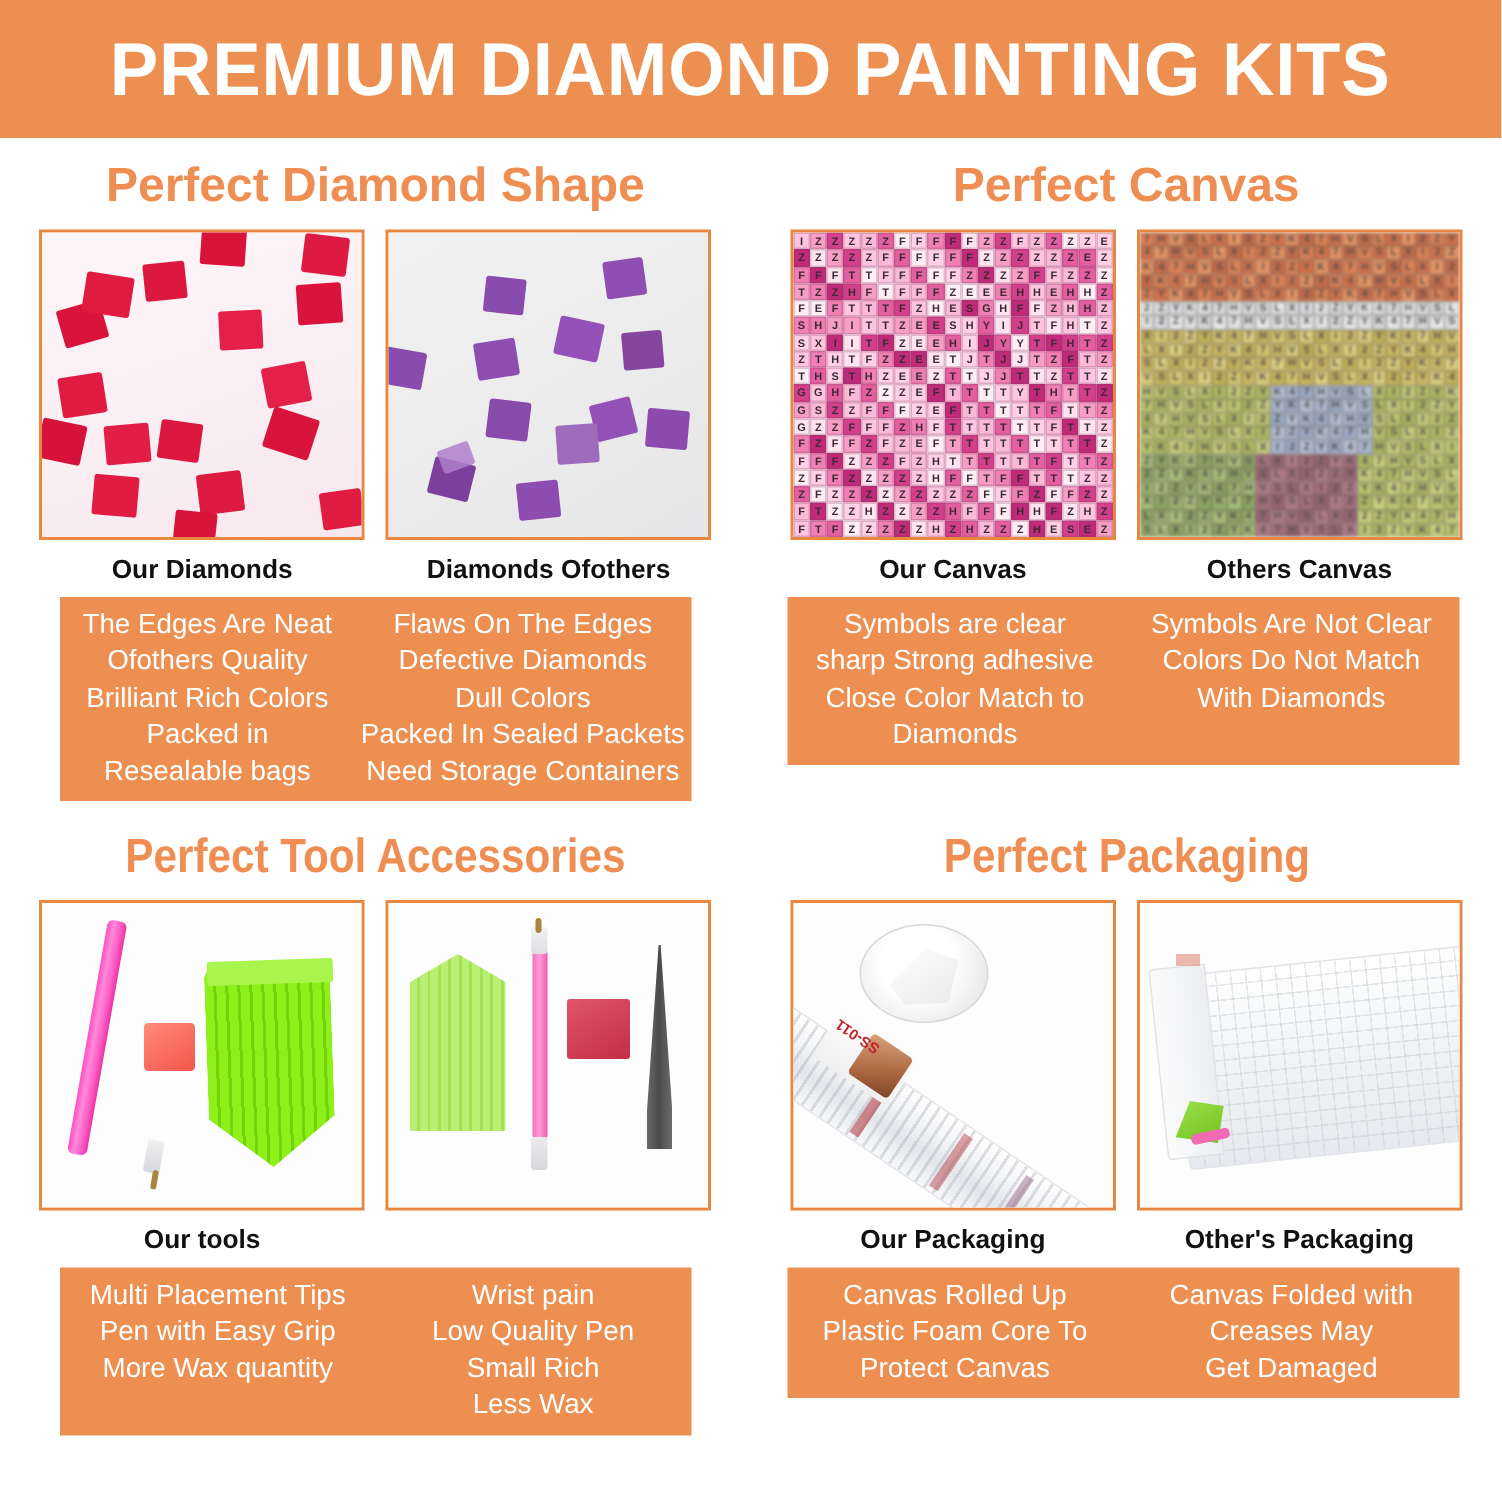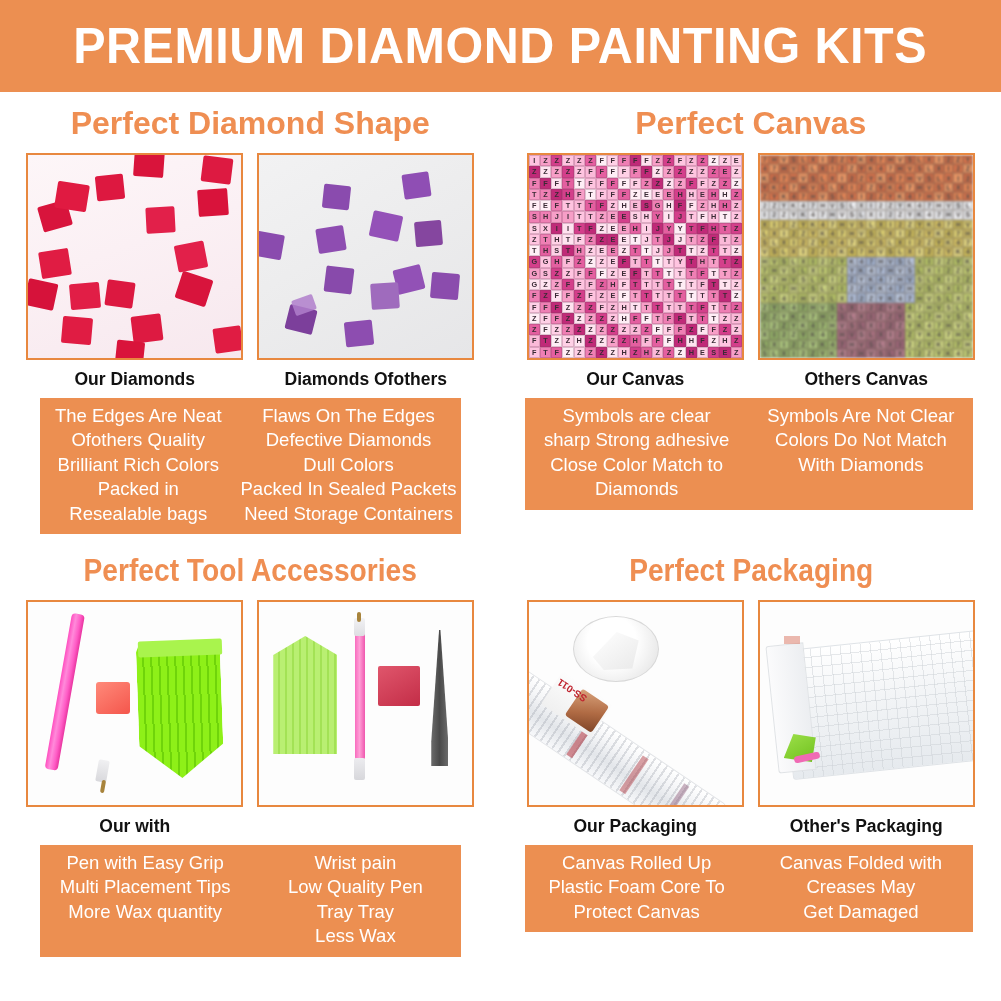--- a/index.html
+++ b/index.html
@@ -1102,21 +1102,21 @@
               <div style="position:absolute;left:68px;top:80px;width:34px;height:32px;
                           background:linear-gradient(145deg,#ff8a7a,#f4564c);border-radius:3px;"></div>
 
               <div style="position:absolute;left:110px;top:38px;width:84px;height:138px;
                           background:repeating-linear-gradient(90deg,#8ef018 0 6px,#6fd40a 6px 8px);
                           clip-path: polygon(4% 2%, 96% 2%, 100% 8%, 100% 76%, 50% 100%, 0% 76%, 0% 8%);
                           transform:rotate(-2deg);"></div>
               <div style="position:absolute;left:110px;top:38px;width:84px;height:16px;background:#a9f44d;border-radius:2px;transform:rotate(-2deg);"></div>
             </div>
           </div>
-          <div class="caption">Our with</div>
+          <div class="caption">Our tools</div>
         </div>
 
         <div class="card">
           <div class="photo">
             <div class="photo-inner">
               <div class="bg-white"></div>
 
               <div style="position:absolute;left:14px;top:34px;width:64px;height:118px;
                           background:repeating-linear-gradient(90deg,#b9ef72 0 5px,#a3e255 5px 7px);
                           clip-path: polygon(50% 0%, 100% 16%, 100% 100%, 0% 100%, 0% 16%);"></div>
@@ -1133,28 +1133,28 @@
               <div style="position:absolute;left:172px;top:28px;width:17px;height:136px;
                           background:linear-gradient(90deg,#6b6b6b,#4a4a4a 50%,#6b6b6b);
                           clip-path: polygon(46% 0%, 54% 0%, 100% 82%, 100% 100%, 0% 100%, 0% 82%);"></div>
             </div>
           </div>
         </div>
       </div>
 
       <div class="factbox" style="margin:8px 40px 0 40px;">
         <div class="col">
+          <div>Multi Placement Tips</div>
           <div>Pen with Easy Grip</div>
-          <div>Multi Placement Tips</div>
           <div>More Wax quantity</div>
         </div>
         <div class="col">
           <div>Wrist pain</div>
           <div>Low Quality Pen</div>
-          <div>Tray Tray</div>
+          <div>Small Rich</div>
           <div>Less Wax</div>
         </div>
       </div>
     </div>
 
     <div class="half">
       <div class="section-title condensed" style="padding-bottom:11px;">Perfect Packaging</div>
       <div class="pair">
 
         <div class="card">

